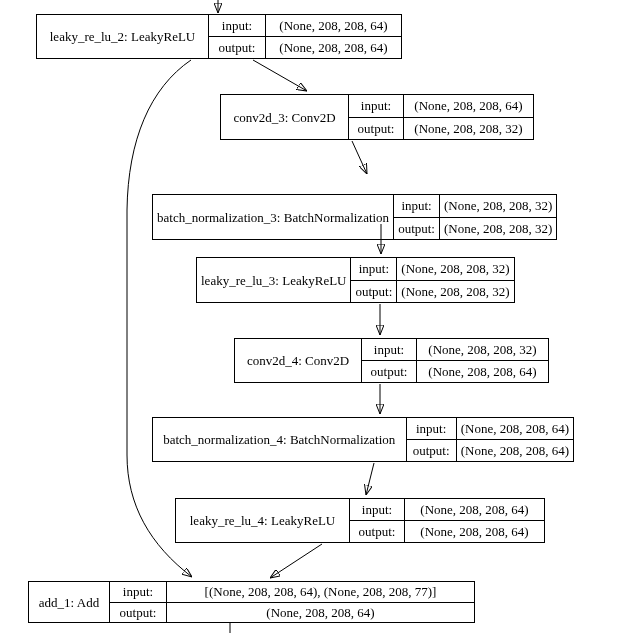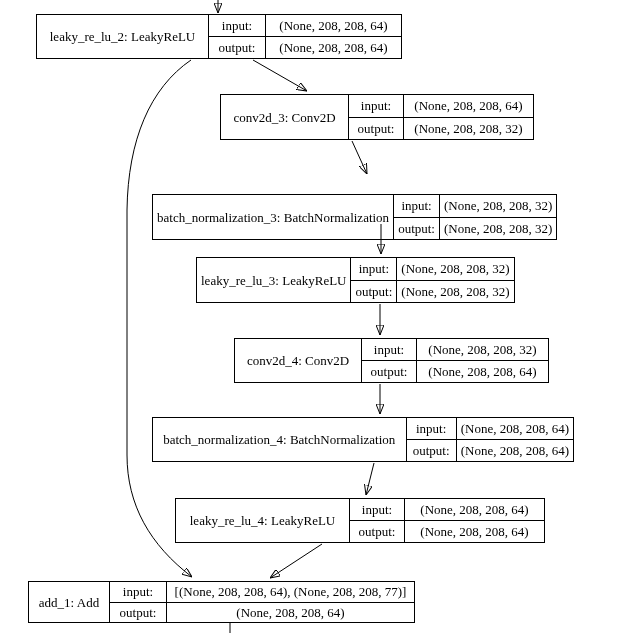--- a/index.html
+++ b/index.html
@@ -37,21 +37,21 @@
   #n2 { left: 152px; top: 194px; width: 394px; height: 46px; }
   #n2 td.lbl { width: 259px; } #n2 td.io { width: 46px; }
   #n3 { left: 196px; top: 257px; width: 291px; height: 46px; }
   #n3 td.lbl { width: 170px; } #n3 td.io { width: 46px; }
   #n4 { left: 222px; top: 338px; width: 315px; height: 45px; margin-left: 12px; }
   #n4 td.lbl { width: 118px; } #n4 td.io { width: 46px; }
   #n5 { left: 152px; top: 417px; width: 422px; height: 45px; }
   #n5 td.lbl { width: 259px; } #n5 td.io { width: 46px; }
   #n6 { left: 175px; top: 498px; width: 370px; height: 45px; }
   #n6 td.lbl { width: 165px; } #n6 td.io { width: 46px; }
-  #n7 { left: 28px;  top: 581px; width: 387px; height: 42px; }
+  #n7 { left: 28px;  top: 581px; width: 447px; height: 42px; }
   #n7 td.lbl { width: 72px; }  #n7 td.io { width: 48px; }
   #edges {
     position: absolute;
     left: 0; top: 0;
     width: 640px; height: 633px;
     pointer-events: none;
   }
   #edges path, #edges line {
     stroke: #000000;
     stroke-width: 1;

